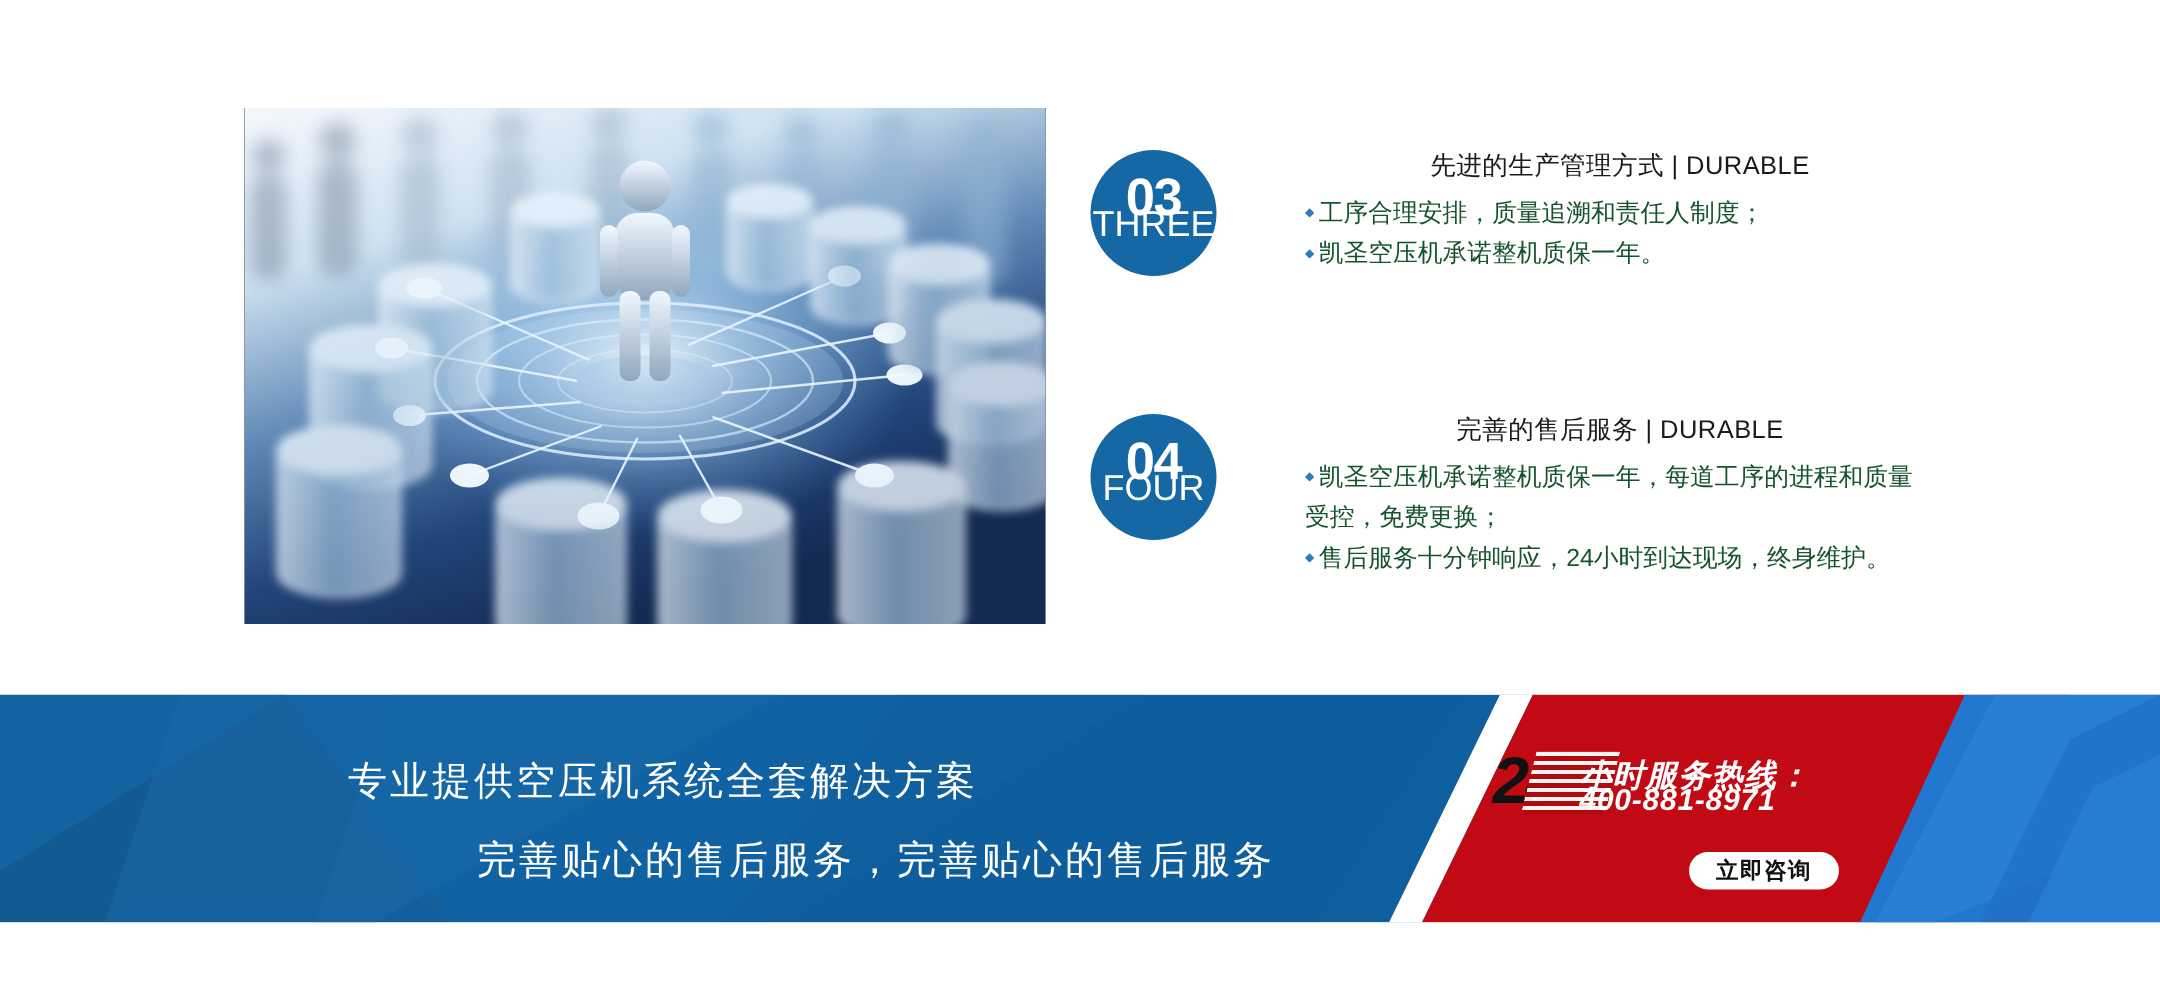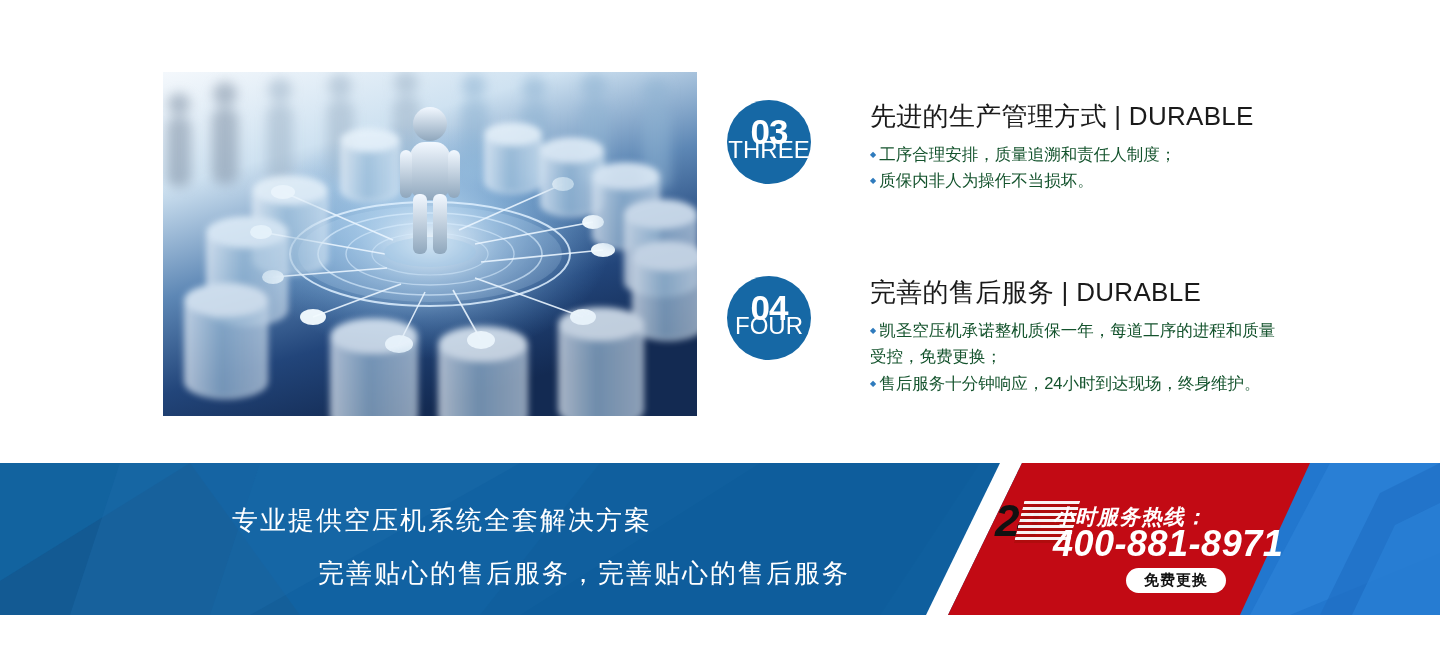--- a/index.html
+++ b/index.html
@@ -39,22 +39,22 @@
     line-height:1;font-family:"Liberation Sans",sans-serif;
   }
   .badge .word{
     position:absolute;left:0;right:0;top:38px;text-align:center;
     font-size:24px;color:#fff;line-height:1;letter-spacing:0px;
     font-family:"Liberation Sans",sans-serif;
   }
 
   .ftext{width:420px;}
   .ftitle{
-    font-size:26px;color:#1a1a1a;line-height:1.25;letter-spacing:.3px;
-    margin:0 0 8px 0;white-space:nowrap;font-weight:normal;
+    font-size:17px;color:#1a1a1a;line-height:1.25;letter-spacing:.3px;
+    margin:0 0 8px 0;white-space:nowrap;font-weight:normal;text-align:center;
   }
   .fdesc{font-size:16.5px;color:#14532d;line-height:1.62;}
   .fdesc .li{display:block;text-indent:0;}
   .fdesc .li::before{
     content:"\25C6";color:#2f7bbd;font-size:8px;
     vertical-align:3px;margin-right:3px;
   }
 
   
   .banner{position:absolute;left:0;top:463px;width:1440px;height:152px;overflow:hidden;}
@@ -80,21 +80,21 @@
     background:repeating-linear-gradient(180deg,#fff 0px,#fff 3px,#b00d0d 3px,#b00d0d 6px);
     transform:skewX(-14deg);mix-blend-mode:normal;opacity:.95;
     -webkit-mask-image:linear-gradient(90deg,rgba(0,0,0,1) 0%,rgba(0,0,0,1) 100%);
   }
   .hl-label{
     position:absolute;left:58px;top:40px;font-size:21px;font-weight:bold;
     font-style:italic;color:#fff;letter-spacing:1px;white-space:nowrap;
     font-family:"DejaVu Sans","Liberation Sans",sans-serif;
   }
   .hl-num{
-    position:absolute;left:58px;top:60px;font-size:36px;font-weight:bold;
+    position:absolute;left:58px;top:60px;font-size:20px;font-weight:bold;
     font-style:italic;color:#fff;letter-spacing:.5px;white-space:nowrap;
     font-family:"Liberation Sans",sans-serif;
   }
   .consult-btn{
     position:absolute;left:131px;top:105px;width:100px;height:25px;
     border-radius:13px;background:#fff;color:#111;
     display:flex;align-items:center;justify-content:center;
     font-size:15px;font-weight:bold;letter-spacing:1px;
     font-family:"DejaVu Sans","Liberation Sans",sans-serif;
   }
@@ -264,21 +264,21 @@
 
   <div class="fblock b1">
     <div class="badge">
       <div class="num">03</div>
       <div class="word">THREE</div>
     </div>
     <div class="ftext">
       <h3 class="ftitle">先进的生产管理方式 | DURABLE</h3>
       <div class="fdesc">
         <span class="li">工序合理安排，质量追溯和责任人制度；</span>
-        <span class="li">质保内非人为操作不当损坏。</span>
+        <span class="li">凯圣空压机承诺整机质保一年。</span>
       </div>
     </div>
   </div>
 
   <div class="fblock b2">
     <div class="badge">
       <div class="num">04</div>
       <div class="word">FOUR</div>
     </div>
     <div class="ftext">
@@ -316,14 +316,14 @@
 <div class="banner-text">
   <div class="bt-line l1">专业提供空压机系统全套解决方案</div>
   <div class="bt-line l2">完善贴心的售后服务，完善贴心的售后服务</div>
 </div>
 
 <div class="hotline">
   <div class="h24">24</div>
   <div class="h24-stripes"></div>
   <div class="hl-label">小时服务热线：</div>
   <div class="hl-num">400-881-8971</div>
-  <div class="consult-btn">免费更换</div>
+  <div class="consult-btn">立即咨询</div>
 </div>
 
 </body></html>

